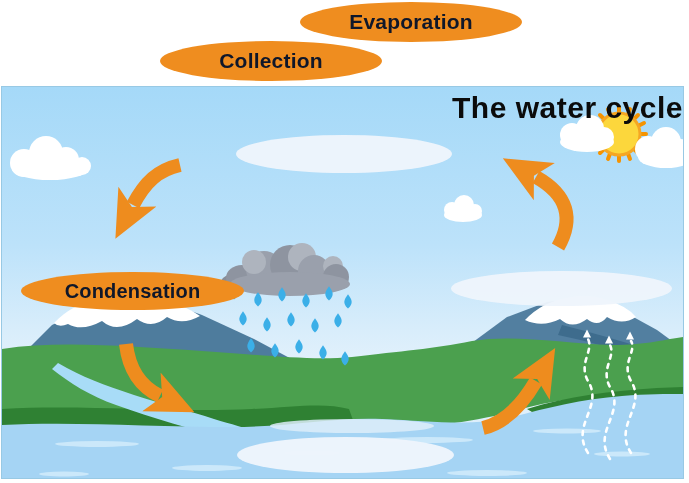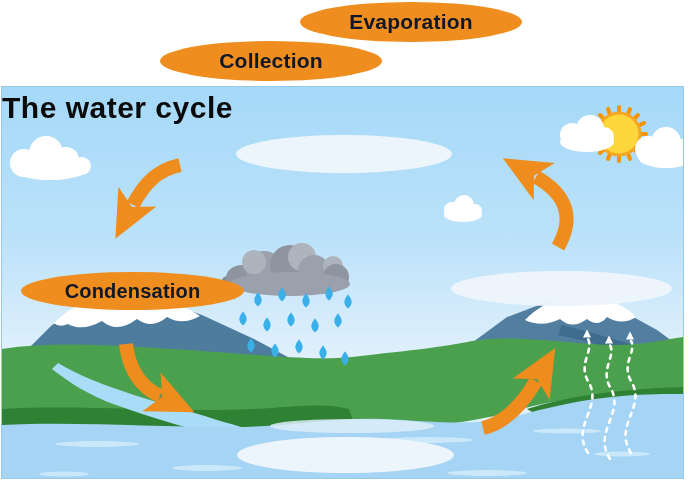--- a/index.html
+++ b/index.html
@@ -10,21 +10,21 @@
   .chip{position:absolute;display:flex;align-items:center;justify-content:center;
     background:#EF8D1F;border-radius:50%;font-weight:bold;color:#0f172a;
     font-size:21px;letter-spacing:.2px;cursor:grab;user-select:none;}
   .chip-evaporation{left:300px;top:2px;width:222px;height:40px;}
   .chip-collection{left:160px;top:41px;width:222px;height:40px;}
   .chip-condensation{left:421px;top:41px;width:222px;height:40px;}
   .diagram{position:absolute;left:1px;top:86px;width:681px;height:391px;
     border:1px solid #98c9e4;box-sizing:content-box;
     background:linear-gradient(180deg,#A5D9F8 0%,#BCE2FA 40%,#D8EDFB 62%,#E7F3FC 75%,#CFE9FA 100%);}
   .scene{position:absolute;left:0;top:0;width:681px;height:391px;z-index:1;}
-  .diagram-title{position:absolute;left:0;right:0;top:4px;text-align:left;z-index:2;
+  .diagram-title{position:absolute;left:0;right:0;top:4px;text-align:right;z-index:2;
     font-size:30px;font-weight:bold;color:#0b0b0b;letter-spacing:.5px;}
   .dropzone{position:absolute;background:rgba(238,245,252,0.96);border-radius:50%;z-index:2;}
   .dz-top{left:234px;top:48px;width:216px;height:38px;}
   .dz-right{left:449px;top:184px;width:221px;height:35px;}
   .dz-bottom{left:235px;top:350px;width:217px;height:36px;}
   .chip-placed{position:absolute;left:19px;top:185px;width:223px;height:38px;z-index:3;font-size:20px;}
 </style>
 </head>
 <body>
 

